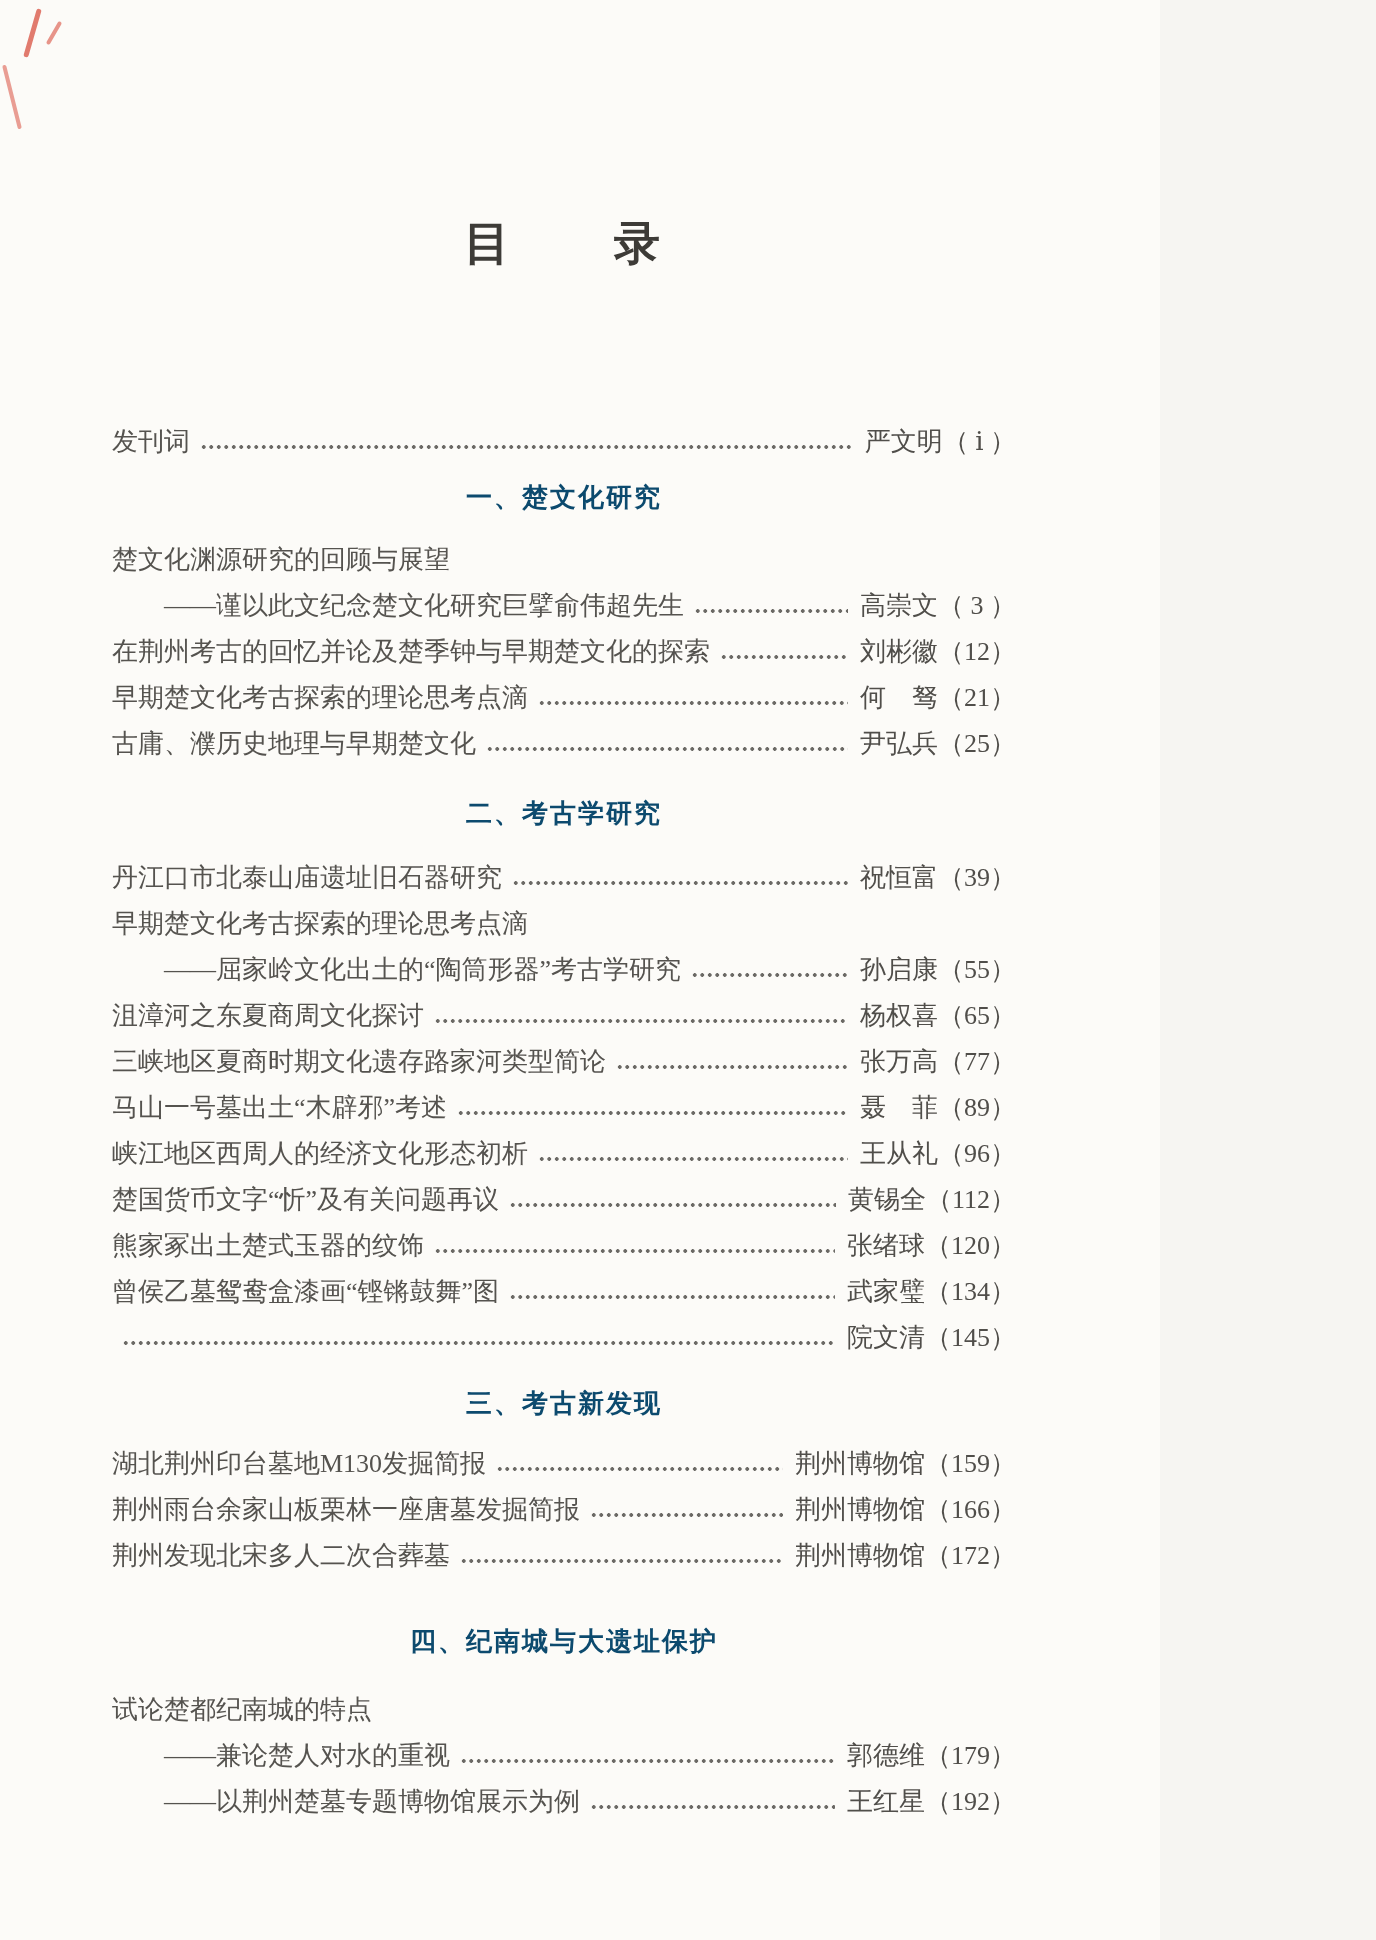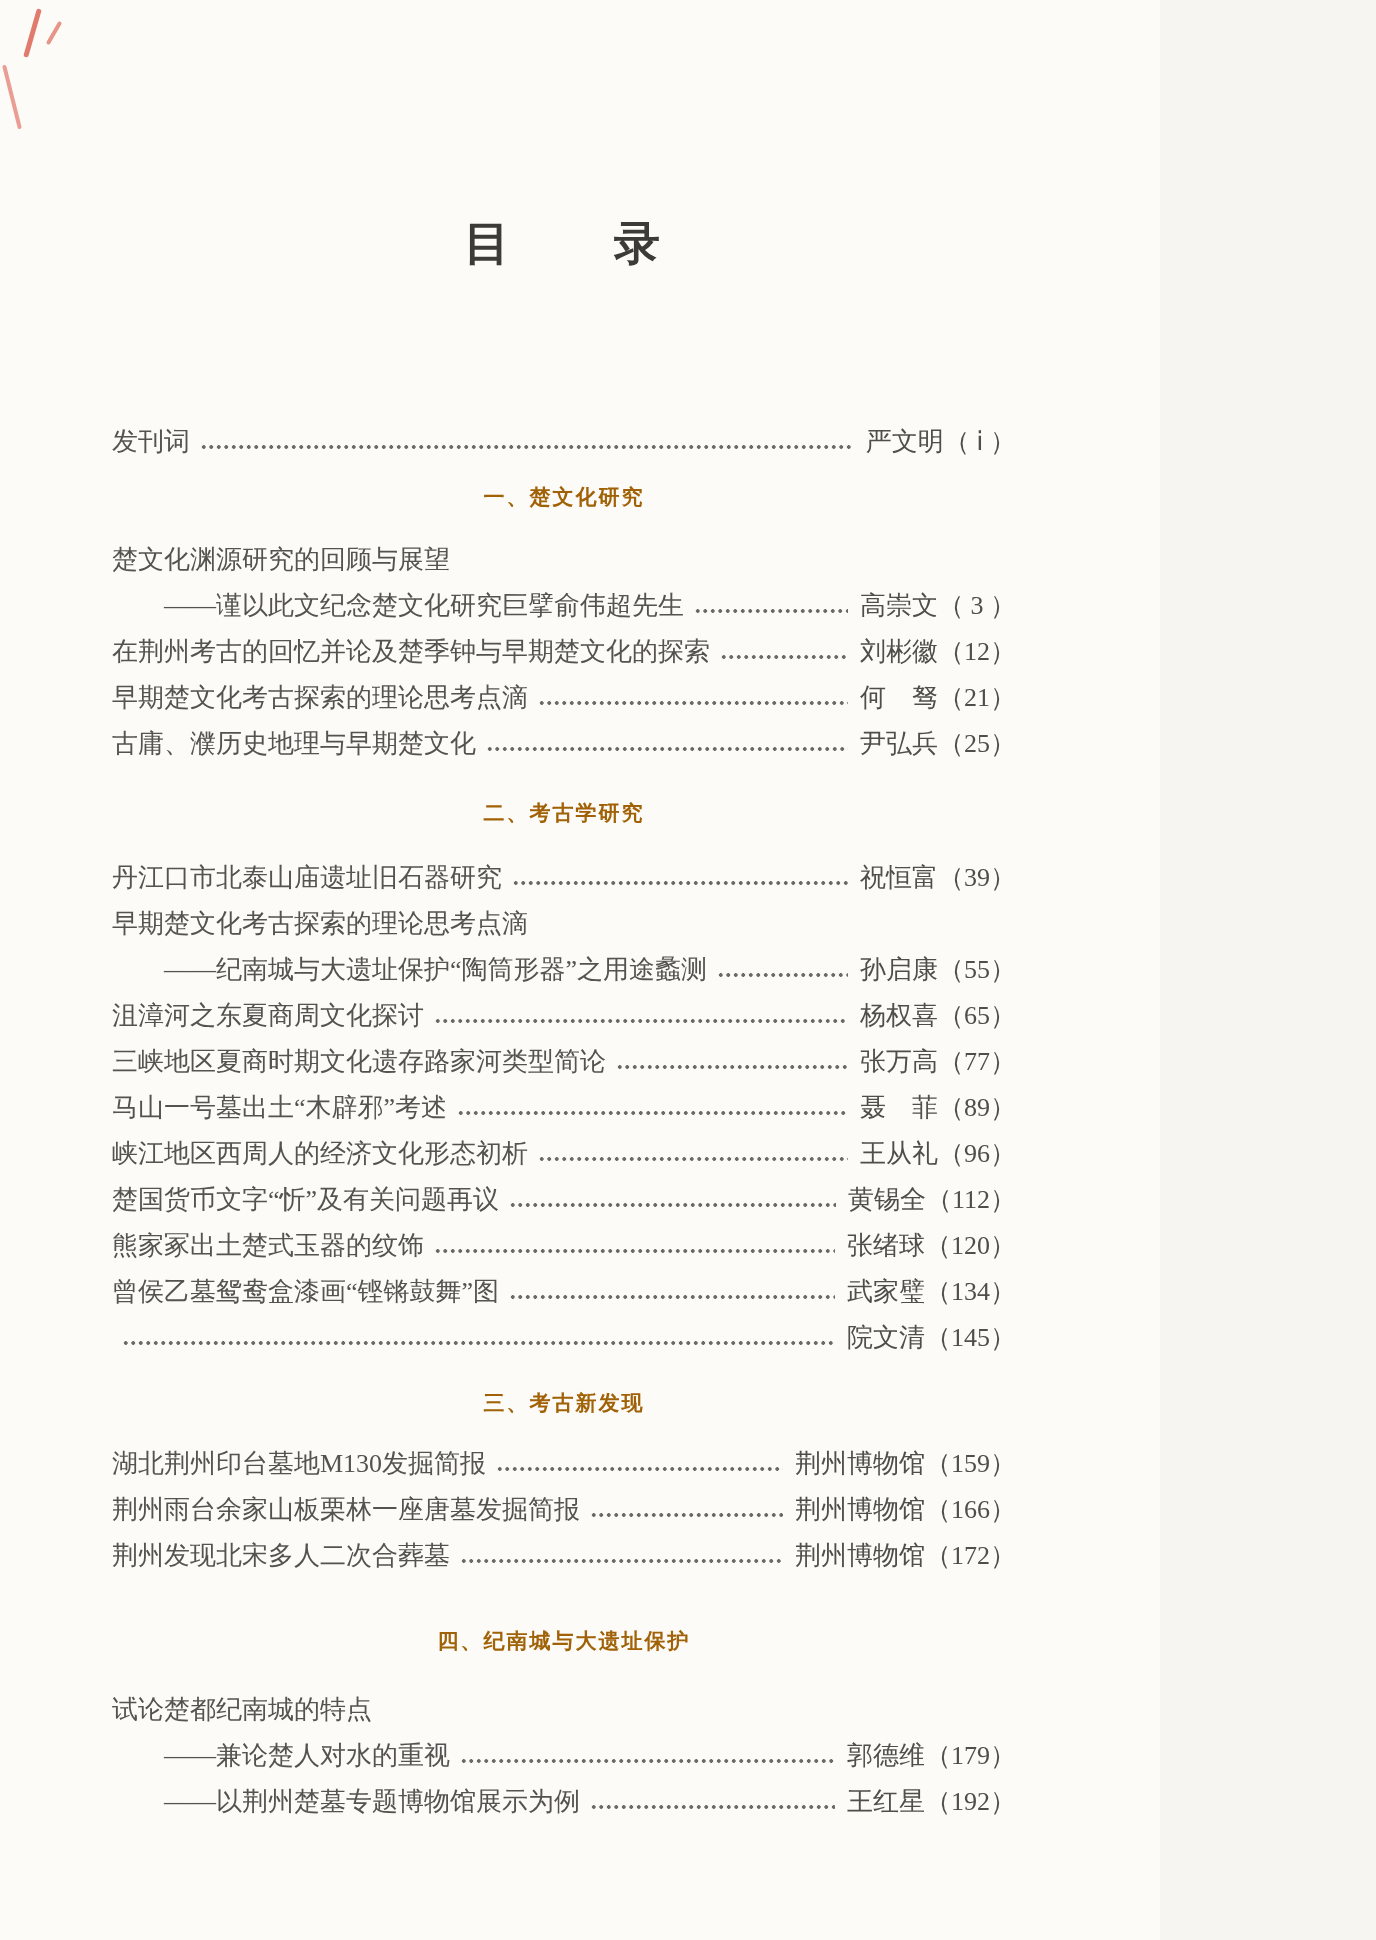--- a/index.html
+++ b/index.html
@@ -44,27 +44,27 @@
   .leader{
     flex:1 1 auto;
     align-self:stretch;
     margin:0 12px 0 10px;
     background-image:radial-gradient(circle, #6b6965 1.7px, rgba(0,0,0,0) 2.1px);
     background-size:7.5px 46px;
     background-repeat:repeat-x;
     background-position:left center;
     min-width:30px;
   }
-  .a{flex:0 0 auto;color:#504e4a;font-family:Liberation Serif, serif;}
+  .a{flex:0 0 auto;color:#504e4a;}
   .sec{
     text-align:center;
     font-family:"Liberation Sans","DejaVu Sans",sans-serif;
     font-weight:bold;
-    font-size:21px;
-    color:#a16207;
+    font-size:26px;
+    color:#0c4a6e;
     letter-spacing:2px;
     height:42px;line-height:42px;
   }
   .sec.s1{margin:6px 0 24px;}
   .sec.s2{margin:20px 0 26px;}
   .sec.s3{margin:16px 0 22px;}
   .sec.s4{margin:36px 0 30px;}
 </style>
 </head>
 <body>
@@ -112,21 +112,21 @@
 
   <div class="row">
     <span class="t">丹江口市北泰山庙遗址旧石器研究</span>
     <span class="leader"></span>
     <span class="a">祝恒富（39）</span>
   </div>
   <div class="row">
     <span class="t">早期楚文化考古探索的理论思考点滴</span>
   </div>
   <div class="row indent">
-    <span class="t">——纪南城与大遗址保护“陶筒形器”之用途蠡测</span>
+    <span class="t">——屈家岭文化出土的“陶筒形器”考古学研究</span>
     <span class="leader"></span>
     <span class="a">孙启康（55）</span>
   </div>
   <div class="row">
     <span class="t">沮漳河之东夏商周文化探讨</span>
     <span class="leader"></span>
     <span class="a">杨权喜（65）</span>
   </div>
   <div class="row">
     <span class="t">三峡地区夏商时期文化遗存路家河类型简论</span>

